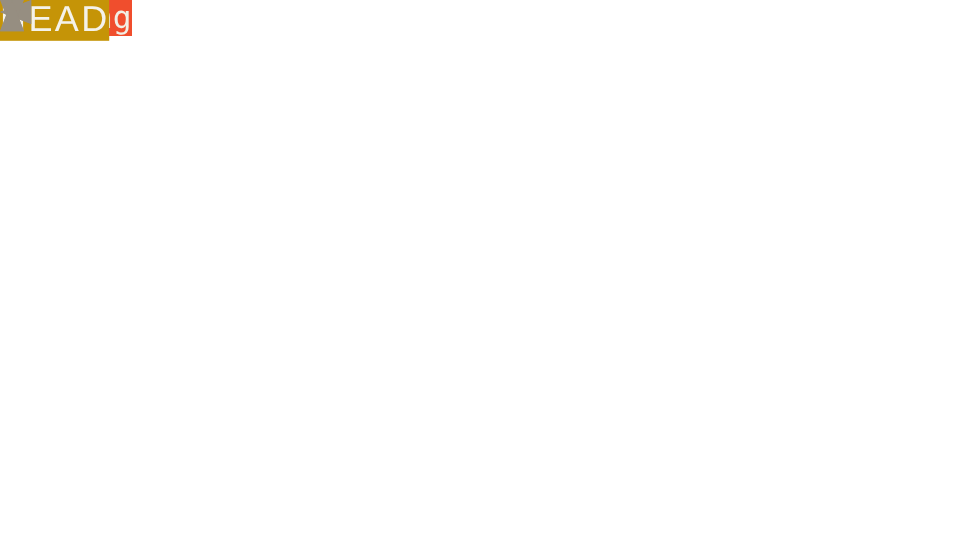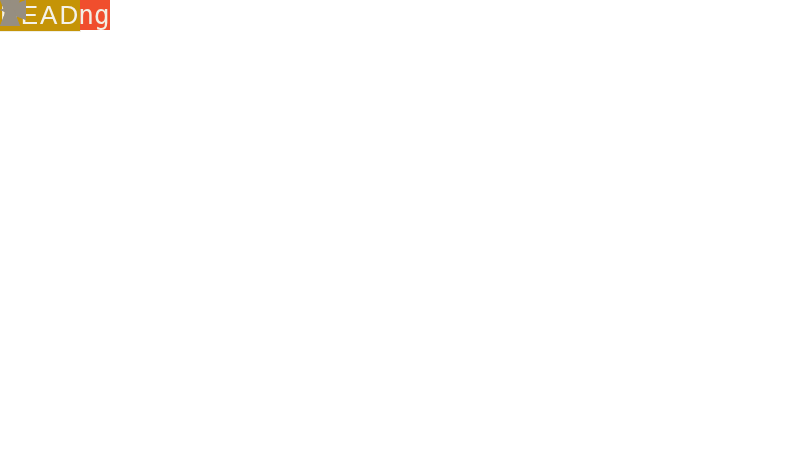--- a/index.html
+++ b/index.html
@@ -32,21 +32,21 @@
   .branch-box {
     background: #f04e2d;
     color: #f2efe4;
     font-family: "DejaVu Sans Mono", monospace;
     font-size: 26px;
   }
   .head-box {
     background: #c59407;
     color: #f4f2ea;
     font-family: "Liberation Sans", sans-serif;
-    font-size: 26px;
+    font-size: 30px;
     letter-spacing: 2px;
   }
   
   #commit-98ca9 { left: 0;   top: 128; width: 183; height: 72; }
   #commit-34ac2 { left: 307; top: 128; width: 183; height: 72; }
   #commit-f30ab { left: 615; top: 128; width: 185; height: 72; }
   
   #ref-master  { left: 615; top: 0;   width: 185; height: 71; }
   #ref-testing { left: 615; top: 258; width: 185; height: 71; }
   #ref-head    { left: 615; top: 387; width: 185; height: 73; }

